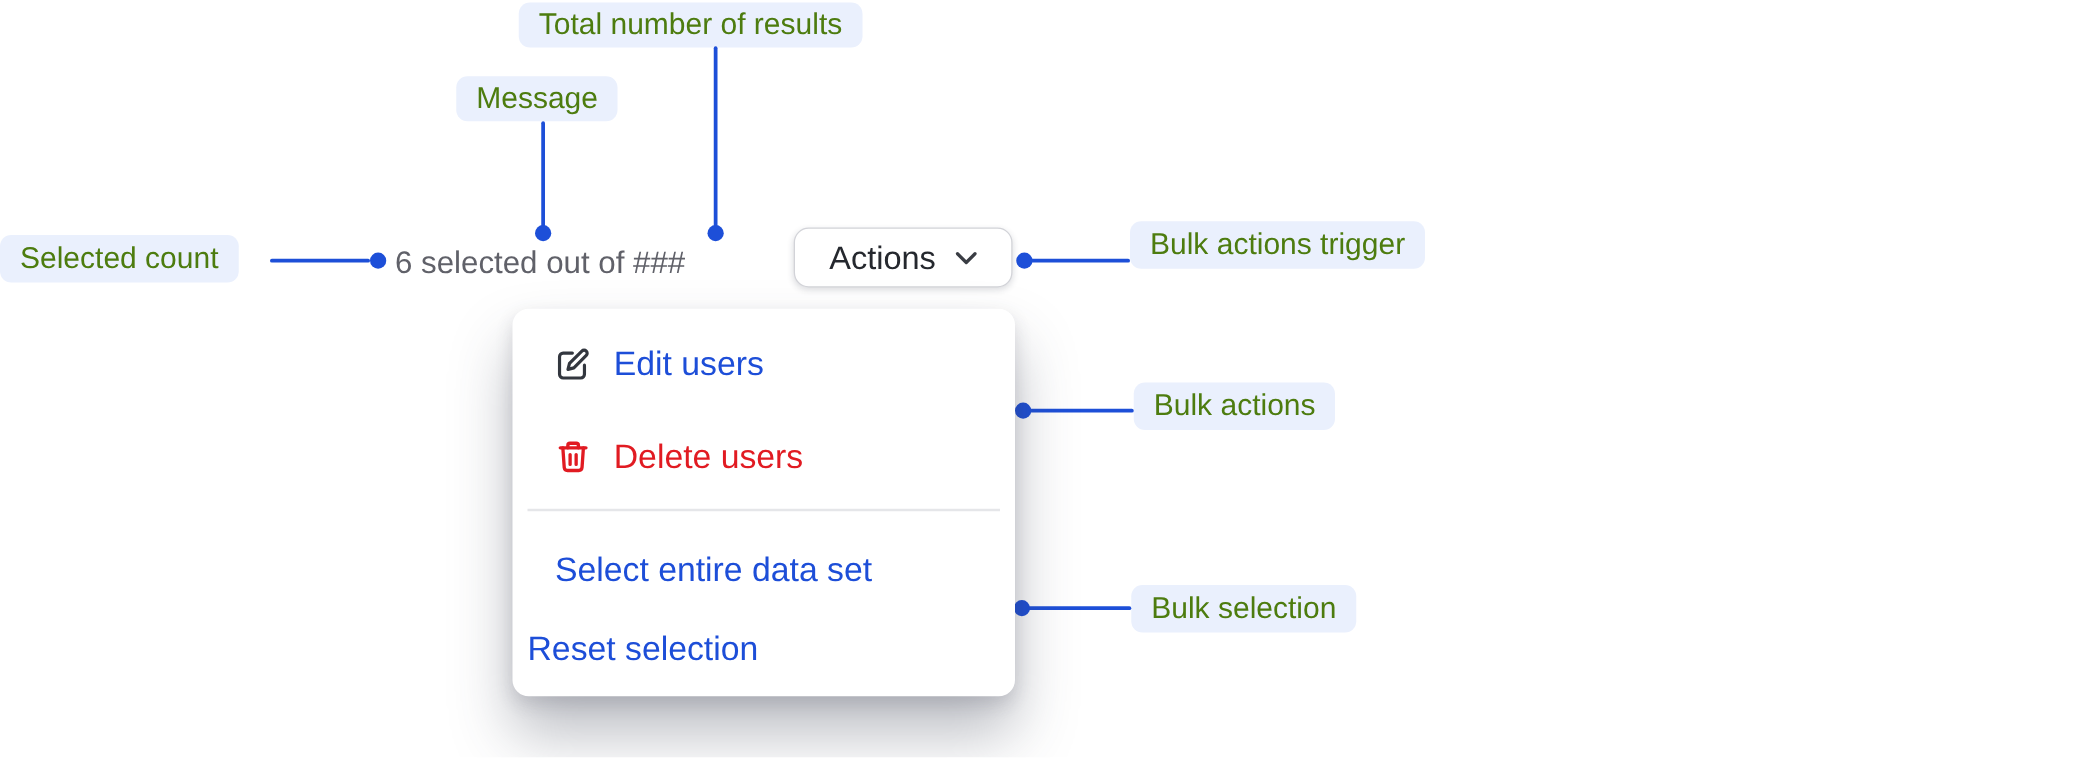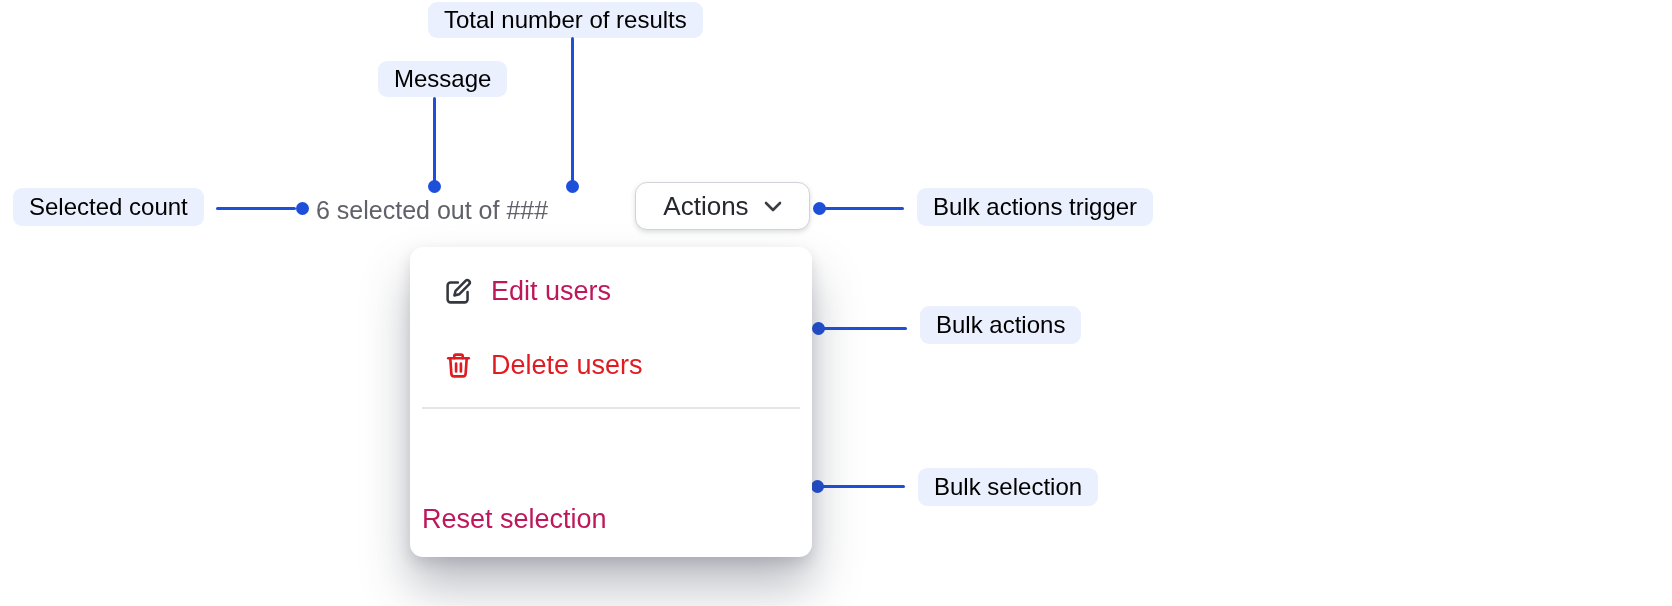--- a/index.html
+++ b/index.html
@@ -8,25 +8,24 @@
     width:1672px;height:606px;
     background:#ffffff;
     font-family:"Liberation Sans", sans-serif;
     overflow:hidden;
   }
   
   .pill{
     position:absolute;
     display:inline-flex;align-items:center;
     height:38px;padding:0 16px;
-    background:#eaf0fd;color:#000000;
+    background:#eaf0fd;color:#4d7c0f;
     border-radius:9px;
     font-size:24px;font-weight:500;
     white-space:nowrap;
-    margin-left:13px;
   }
   
   .hline,.vline{position:absolute;background:#1d4fd8;border-radius:2px;}
   .hline{height:3px;}
   .vline{width:3px;}
   .dot{
     position:absolute;width:13px;height:13px;border-radius:50%;
     background:#1d4fd8;
   }
   
@@ -50,21 +49,21 @@
   .menu-panel{
     position:absolute;left:410px;top:247px;
     width:402px;height:310px;
     background:#ffffff;border-radius:13px;
     box-shadow:0 6px 14px rgba(60,64,82,0.16), 0 30px 48px rgba(60,64,82,0.34);
   }
   .menu-item{
     position:absolute;left:0;right:0;height:58px;
     display:flex;align-items:center;gap:18px;
     padding-left:34px;box-sizing:border-box;
-    font-size:27px;color:#be185d;cursor:pointer;
+    font-size:27px;color:#1d4ed8;cursor:pointer;
     white-space:nowrap;
   }
   .menu-item.destructive{color:#e11b22;}
   .menu-item .mi-icon{display:flex;align-items:center;}
   .menu-divider{
     position:absolute;left:12px;right:12px;top:160px;height:2px;
     background:#e5e6e9;
   }
   .mi-edit{top:15px;}
   .mi-delete{top:89px;}
@@ -75,21 +74,21 @@
 <body>
 
 <div class="canvas">
 
   <div class="pill" style="left:415px;top:2px;height:36px;">Total number of results</div>
 
   <div class="pill" style="left:365px;top:61px;height:36px;">Message</div>
 
   <div class="pill" style="left:0px;top:188px;">Selected count</div>
 
-  <div class="pill" style="left:904px;top:188px;">Bulk actions trigger</div>
+  <div class="pill" style="left:904px;top:177px;">Bulk actions trigger</div>
 
   <div class="pill" style="left:907px;top:306px;">Bulk actions</div>
 
   <div class="pill" style="left:905px;top:468px;">Bulk selection</div>
 
   <div class="vline" style="left:571px;top:37px;height:145px;"></div>
   <div class="dot" style="left:566px;top:180px;"></div>
 
   <div class="vline" style="left:433px;top:97px;height:85px;"></div>
   <div class="dot" style="left:428px;top:180px;"></div>
@@ -136,20 +135,23 @@
           <path d="M8.5 6V4.4c0-.8.6-1.4 1.4-1.4h4.2c.8 0 1.4.6 1.4 1.4V6" stroke="#e11b22" stroke-width="2.2" stroke-linecap="round" stroke-linejoin="round"></path>
           <path d="M18.8 6l-.9 13a2.2 2.2 0 0 1-2.2 2H8.3a2.2 2.2 0 0 1-2.2-2L5.2 6" stroke="#e11b22" stroke-width="2.2" stroke-linecap="round" stroke-linejoin="round"></path>
           <path d="M10 10.5v6.5M14 10.5v6.5" stroke="#e11b22" stroke-width="2.2" stroke-linecap="round"></path>
         </svg>
       </span>
       <span>Delete users</span>
     </div>
 
     <div class="menu-divider"></div>
 
+    <div class="menu-item mi-select">
+      <span>Select entire data set</span>
+    </div>
 
     <div class="menu-item mi-reset">
       <span>Reset selection</span>
     </div>
 
   </div>
 
 </div>
 
 </body></html>

